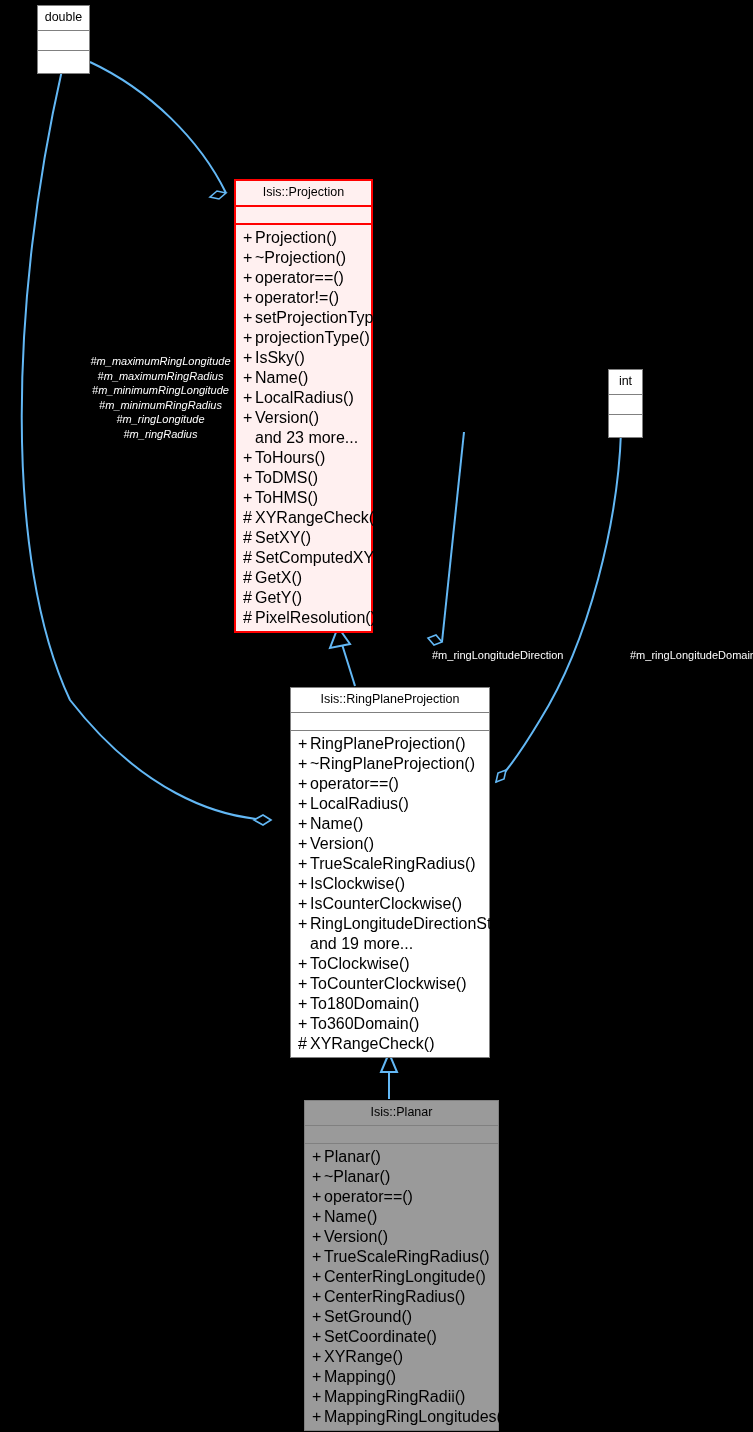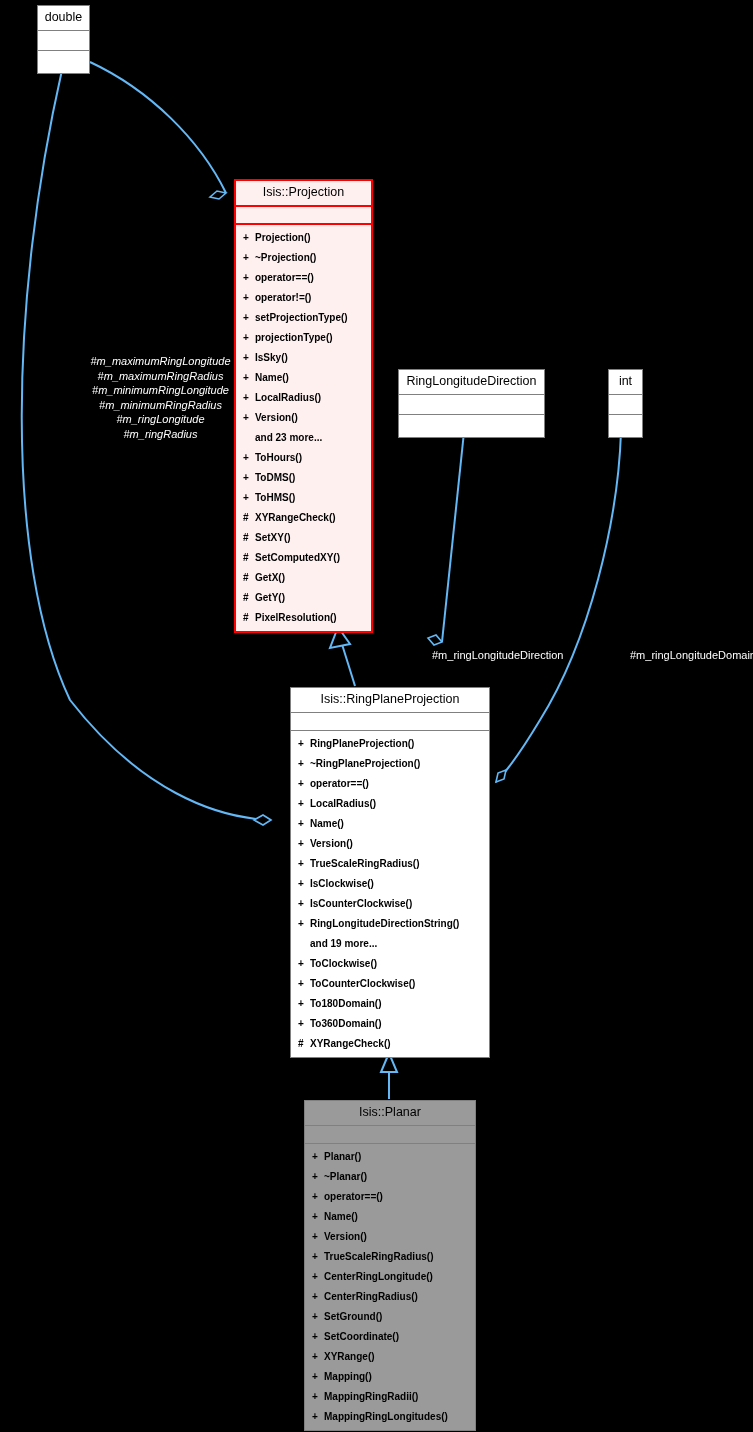--- a/index.html
+++ b/index.html
@@ -7,22 +7,22 @@
        font-family:"Liberation Sans","DejaVu Sans",sans-serif;}
   #canvas{position:absolute;inset:0;width:753px;height:1432px;}
   svg#edges{position:absolute;left:0;top:0;width:753px;height:1432px;}
 
   .uml-box{position:absolute;box-sizing:border-box;}
   .uml-box .title{
       text-align:center;font-size:12.5px;color:#000;line-height:1;
       padding:5px 6px 6px 6px;box-sizing:border-box;white-space:nowrap;}
   .uml-box .attrs{box-sizing:border-box;}
   .uml-box .ops{box-sizing:border-box;padding:3px 0 3px 0;}
-  .uml-box .row{font-size:10px;color:#000;line-height:20px;
-      white-space:nowrap;padding:0 5px 0 7px;box-sizing:border-box;font-weight:bold;}
+  .uml-box .row{font-size:16px;color:#000;line-height:20px;
+      white-space:nowrap;padding:0 5px 0 7px;box-sizing:border-box;}
   .uml-box .row .vis{display:inline-block;width:12px;}
 
   
   .style-plain{background:#ffffff;border:1px solid #808080;}
   .style-plain .title{border-bottom:1px solid #808080;background:#ffffff;}
   .style-plain .attrs{border-bottom:1px solid #808080;background:#ffffff;}
 
   
   .style-highlight{background:#fff0f0;border:2px solid #ff0000;}
   .style-highlight .title{border-bottom:2px solid #ff0000;background:#fff0f0;}
@@ -71,25 +71,20 @@
     <line x1="389" y1="1099" x2="389" y2="1068" stroke="#63b8f5" stroke-width="2"></line>
     <path d="M 389,1053 L 381,1072 L 397,1072 z" fill="#000000" stroke="#63b8f5" stroke-width="2"></path>
   </svg>
 
   <div class="uml-box style-plain typebox" id="node-double" style="left:37px;top:5px;width:53px;">
     <div class="title">double</div>
     <div class="attrs"></div>
     <div class="ops"></div>
   </div>
 
-  <div class="uml-box style-plain typebox" id="node-ringlongitudedirection" style="left:398px;top:369px;width:147px;">
-    <div class="title">RingLongitudeDirection</div>
-    <div class="attrs"></div>
-    <div class="ops"></div>
-  </div>
 
   <div class="uml-box style-plain typebox" id="node-int" style="left:608px;top:369px;width:35px;">
     <div class="title">int</div>
     <div class="attrs"></div>
     <div class="ops"></div>
   </div>
 
   <div class="uml-box style-highlight" id="node-projection" style="left:234px;top:179px;width:139px;">
     <div class="title">Isis::Projection</div>
     <div class="attrs" style="height:18px;"></div>
@@ -133,21 +128,21 @@
         <div class="row"><span class="vis">+</span><span>RingLongitudeDirectionString()</span></div>
         <div class="row"><span class="vis"></span><span>and 19 more...</span></div>
         <div class="row"><span class="vis">+</span><span>ToClockwise()</span></div>
         <div class="row"><span class="vis">+</span><span>ToCounterClockwise()</span></div>
         <div class="row"><span class="vis">+</span><span>To180Domain()</span></div>
         <div class="row"><span class="vis">+</span><span>To360Domain()</span></div>
         <div class="row"><span class="vis">#</span><span>XYRangeCheck()</span></div>
       </div>
   </div>
 
-  <div class="uml-box style-current" id="node-planar" style="left:304px;top:1100px;width:172px;">
+  <div class="uml-box style-current" id="node-planar" style="left:304px;top:1100px;width:195px;">
     <div class="title">Isis::Planar</div>
     <div class="attrs" style="height:18px;"></div>
     <div class="ops" id="ops-planar">
         <div class="row"><span class="vis">+</span><span>Planar()</span></div>
         <div class="row"><span class="vis">+</span><span>~Planar()</span></div>
         <div class="row"><span class="vis">+</span><span>operator==()</span></div>
         <div class="row"><span class="vis">+</span><span>Name()</span></div>
         <div class="row"><span class="vis">+</span><span>Version()</span></div>
         <div class="row"><span class="vis">+</span><span>TrueScaleRingRadius()</span></div>
         <div class="row"><span class="vis">+</span><span>CenterRingLongitude()</span></div>

